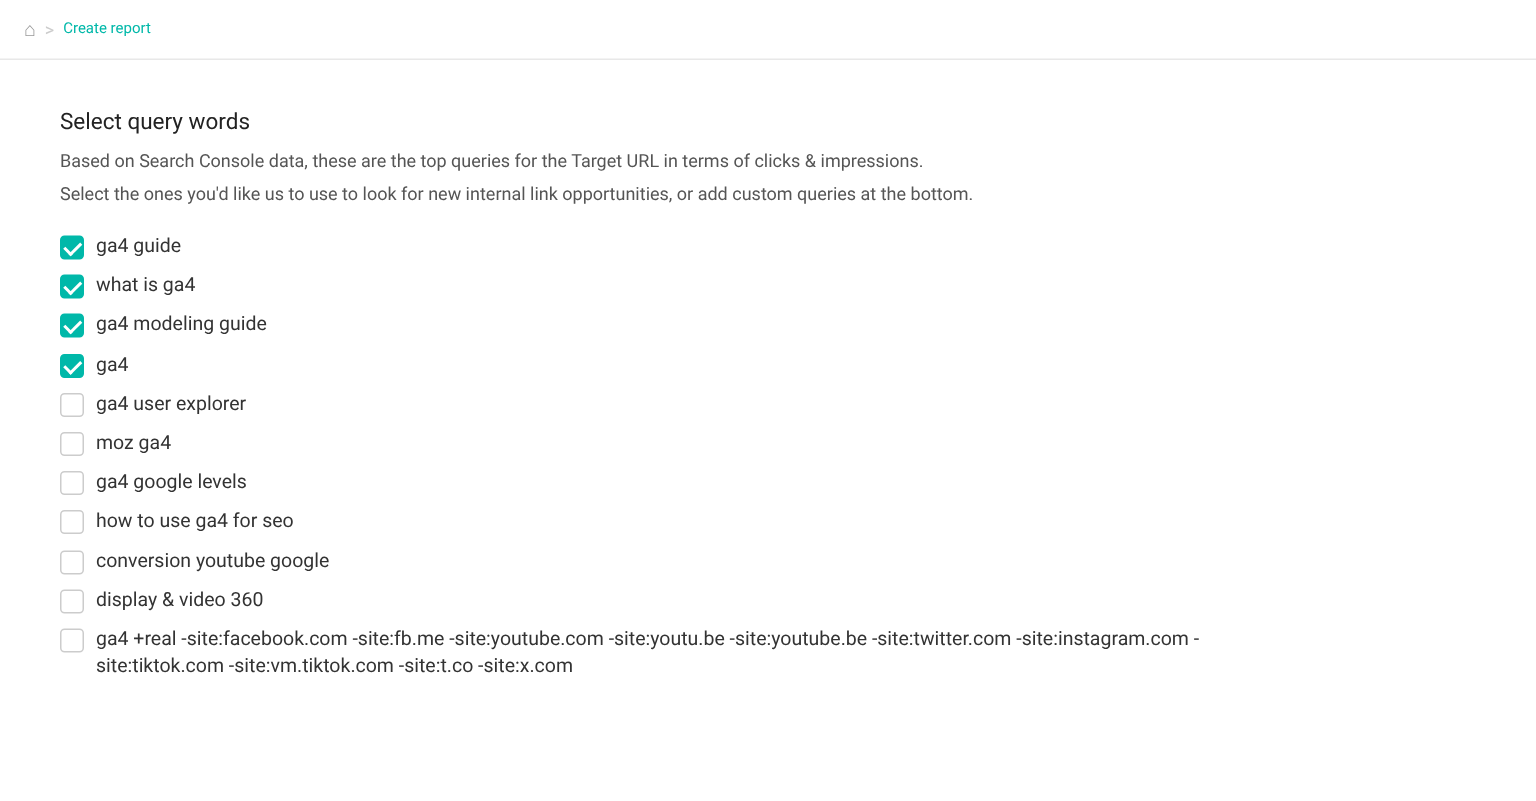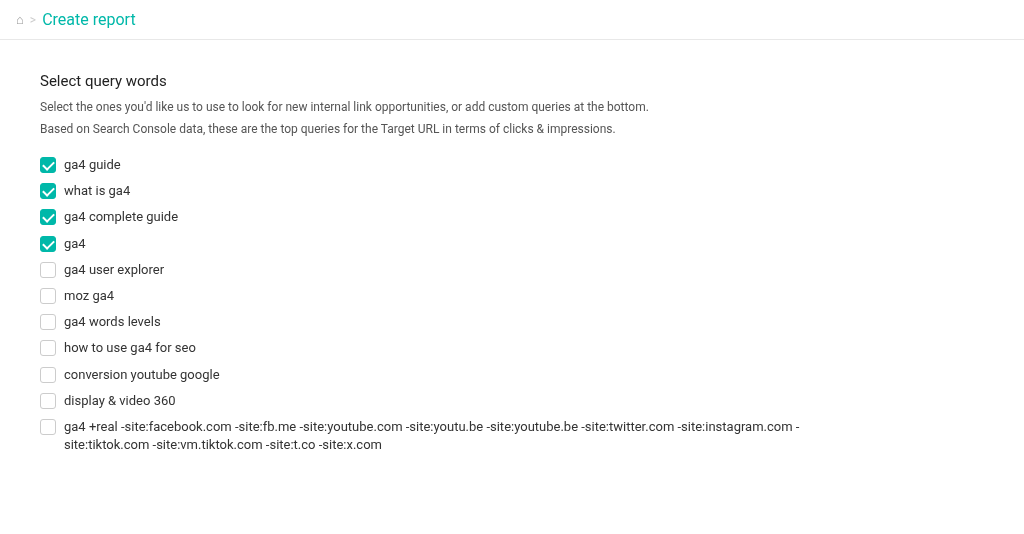--- a/index.html
+++ b/index.html
@@ -28,21 +28,21 @@
       cursor: pointer;
     }
 
     .breadcrumb-sep {
       color: #ccc;
       font-size: 12px;
     }
 
     .breadcrumb-current {
       color: #00b8a9;
-      font-size: 16px;
+      font-size: 10px;
     }
 
     .main-content {
       padding: 32px 40px;
       max-width: 900px;
     }
 
     .section-title {
       font-size: 15px;
       font-weight: 400;
@@ -120,51 +120,51 @@
 <body>
 
 <div class="top-bar">
   <span class="breadcrumb-home">⌂</span>
   <span class="breadcrumb-sep">&gt;</span>
   <span class="breadcrumb-current">Create report</span>
 </div>
 
 <div class="main-content">
   <div class="section-title">Select query words</div>
+  <div class="section-desc">Based on Search Console data, these are the top queries for the Target URL in terms of clicks &amp; impressions.</div>
   <div class="section-desc">Select the ones you'd like us to use to look for new internal link opportunities, or add custom queries at the bottom.</div>
-  <div class="section-desc">Based on Search Console data, these are the top queries for the Target URL in terms of clicks &amp; impressions.</div>
 
   <div class="queries-list" id="queries-list">
       <div class="query-item">
         <div class="checkbox-wrap"><input type="checkbox" id="q1" checked="" style=""></div>
         <label for="q1" class="query-label">ga4 guide</label>
       </div>
       <div class="query-item">
         <div class="checkbox-wrap"><input type="checkbox" id="q3" checked="" style=""></div>
         <label for="q3" class="query-label">what is ga4</label>
       </div>
       <div class="query-item">
         <div class="checkbox-wrap"><input type="checkbox" id="q5" checked="" style=""></div>
-        <label for="q5" class="query-label">ga4 complete guide</label>
+        <label for="q5" class="query-label">ga4 modeling guide</label>
       </div>
       <div class="query-item">
         <div class="checkbox-wrap"><input type="checkbox" id="q6" checked="" style=""></div>
         <label for="q6" class="query-label">ga4</label>
       </div>
       <div class="query-item">
         <div class="checkbox-wrap"><input type="checkbox" id="q7" style=""></div>
         <label for="q7" class="query-label">ga4 user explorer</label>
       </div>
       <div class="query-item">
         <div class="checkbox-wrap"><input type="checkbox" id="q8" style=""></div>
         <label for="q8" class="query-label">moz ga4</label>
       </div>
       <div class="query-item">
         <div class="checkbox-wrap"><input type="checkbox" id="q9" style=""></div>
-        <label for="q9" class="query-label">ga4 words levels</label>
+        <label for="q9" class="query-label">ga4 google levels</label>
       </div>
       <div class="query-item">
         <div class="checkbox-wrap"><input type="checkbox" id="q11" style=""></div>
         <label for="q11" class="query-label">how to use ga4 for seo</label>
       </div>
       <div class="query-item">
         <div class="checkbox-wrap"><input type="checkbox" id="q12" style=""></div>
         <label for="q12" class="query-label">conversion youtube google</label>
       </div>
       <div class="query-item">

